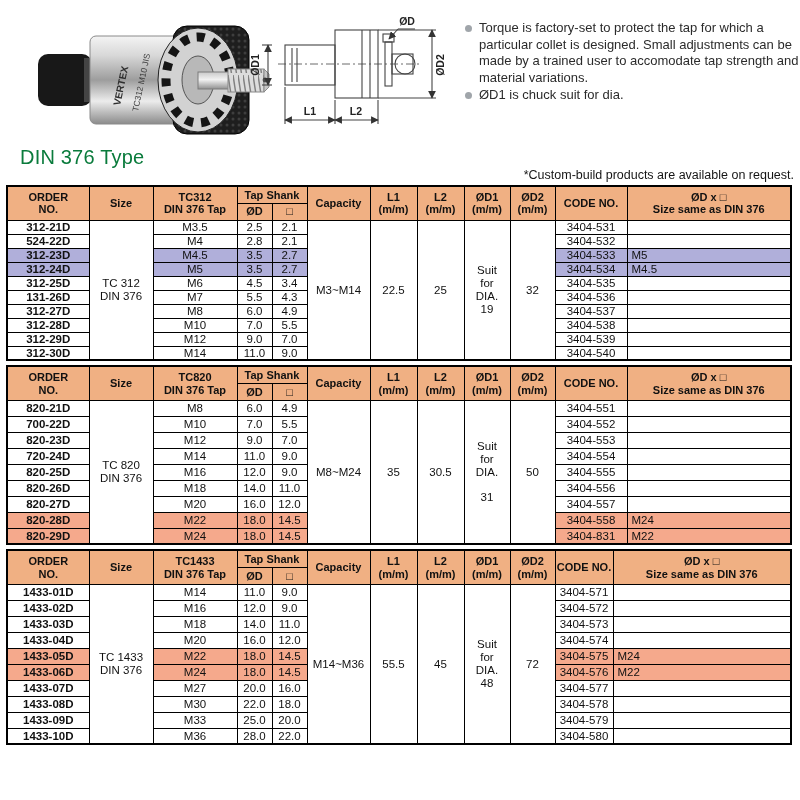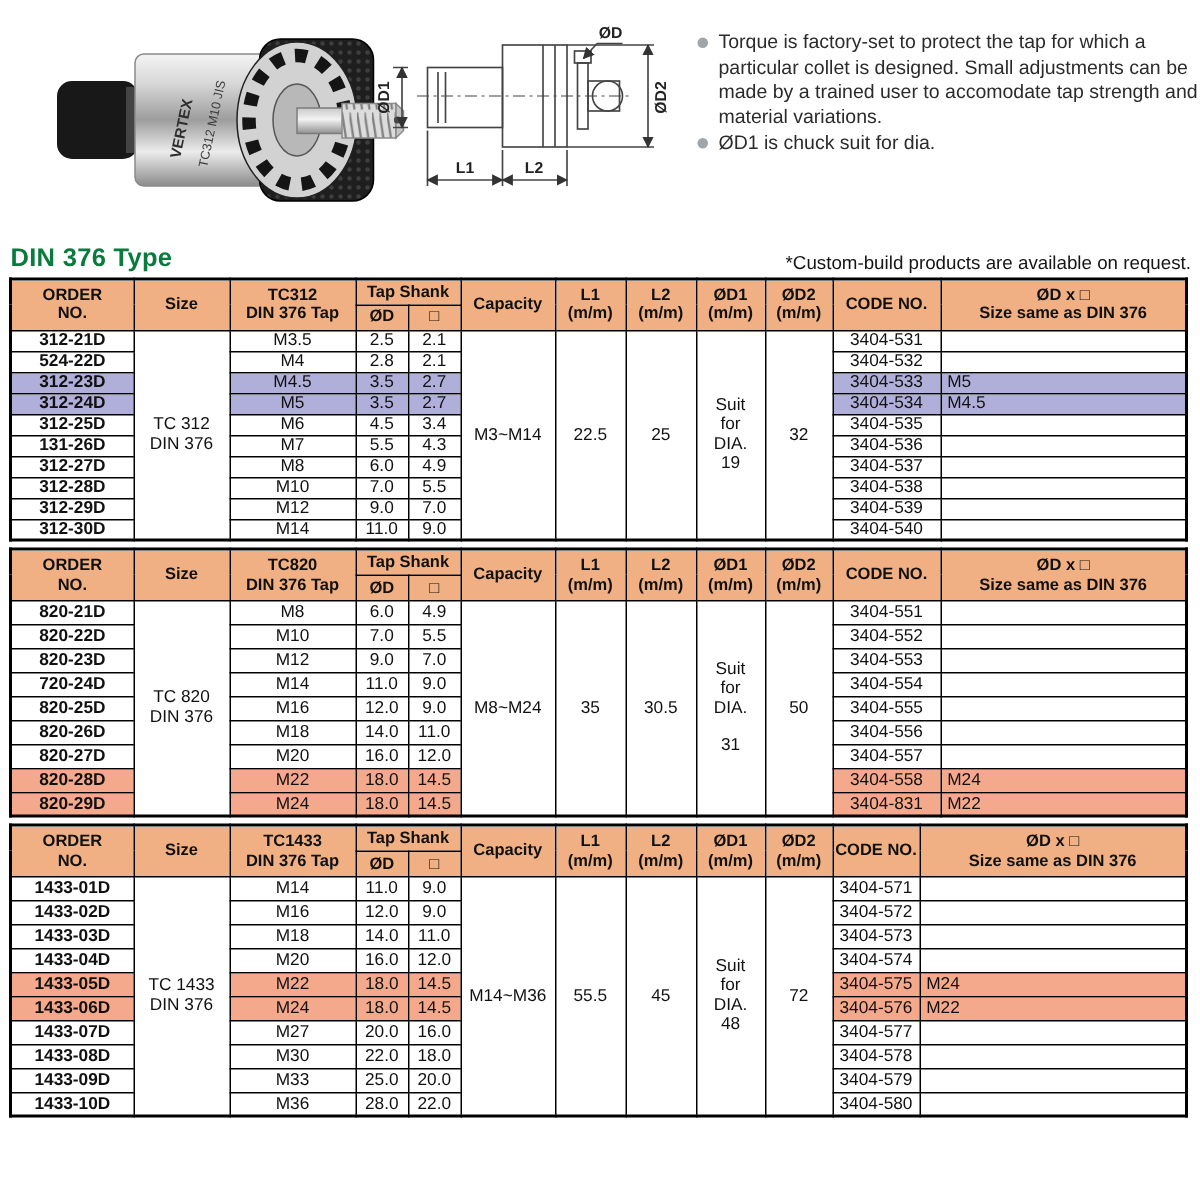--- a/index.html
+++ b/index.html
@@ -9,21 +9,21 @@
   html,body{margin:0;padding:0}
   body{width:800px;height:800px;background:#fff;overflow:hidden;
        font-family:"Liberation Sans","DejaVu Sans",sans-serif;color:#111}
   .top{position:relative;height:158px}
   .photo-svg{position:absolute;left:8px;top:2px}
   .drawing-svg{position:absolute;left:250px;top:8px}
   .bullets{position:absolute;left:449px;top:4px;width:349px;margin:16px;padding:0;list-style:none}
   .bullets li{display:flex;gap:7px;font-size:13px;line-height:16.5px;color:#2b2b2b;margin-bottom:1px}
   .bullets .dot{flex:0 0 auto;width:7px;height:7px;border-radius:50%;background:var(--bullet);margin-top:5px}
   .title-row{display:flex;justify-content:space-between;align-items:flex-end;margin:2px 6px 3px 7px;height:22px}
-  .page-title{font-size:17px;font-weight:bold;color:var(--green);margin:0;letter-spacing:.2px}
+  .page-title{font-size:20px;font-weight:normal;color:var(--green);margin:13px;letter-spacing:.2px}
   .note{font-size:12.5px;color:#151515}
   table{border-collapse:collapse;table-layout:fixed;margin:0 0 4px 6px;border:2px solid #000;background:#fff}
   th,td{border:1px solid #000;text-align:center;vertical-align:middle;padding:0 1px;overflow:hidden}
   th{background:var(--hdr);font-size:11px;font-weight:700;line-height:1.12;white-space:pre-line;height:17px;padding:1px 0}
   td{font-size:11.5px;line-height:1.12;white-space:pre-line}
   td.b{font-weight:700}
   td.left{text-align:left;padding-left:4px}
   .t0 tbody td{height:14px}
   .t1 tbody td{height:16px}
   .t2 tbody td{height:16px}
@@ -325,21 +325,21 @@
           <td rowspan="9">Suit
 for
 DIA.
 
 31</td>
           <td rowspan="9">50</td>
           <td>3404-551</td>
           <td class="left"></td>
         </tr>
         <tr>
-          <td class="b">820-22D</td>
+          <td class="b">700-22D</td>
           <td>M10</td>
           <td>7.0</td>
           <td>5.5</td>
           <td>3404-552</td>
           <td class="left"></td>
         </tr>
         <tr>
           <td class="b">820-23D</td>
           <td>M12</td>
           <td>9.0</td>

